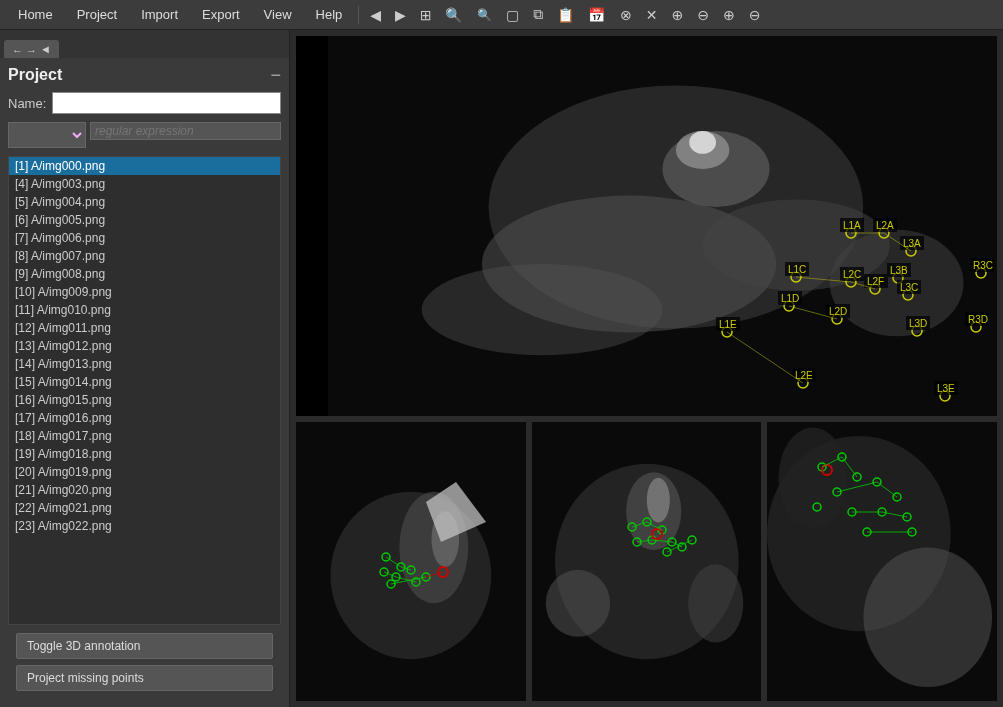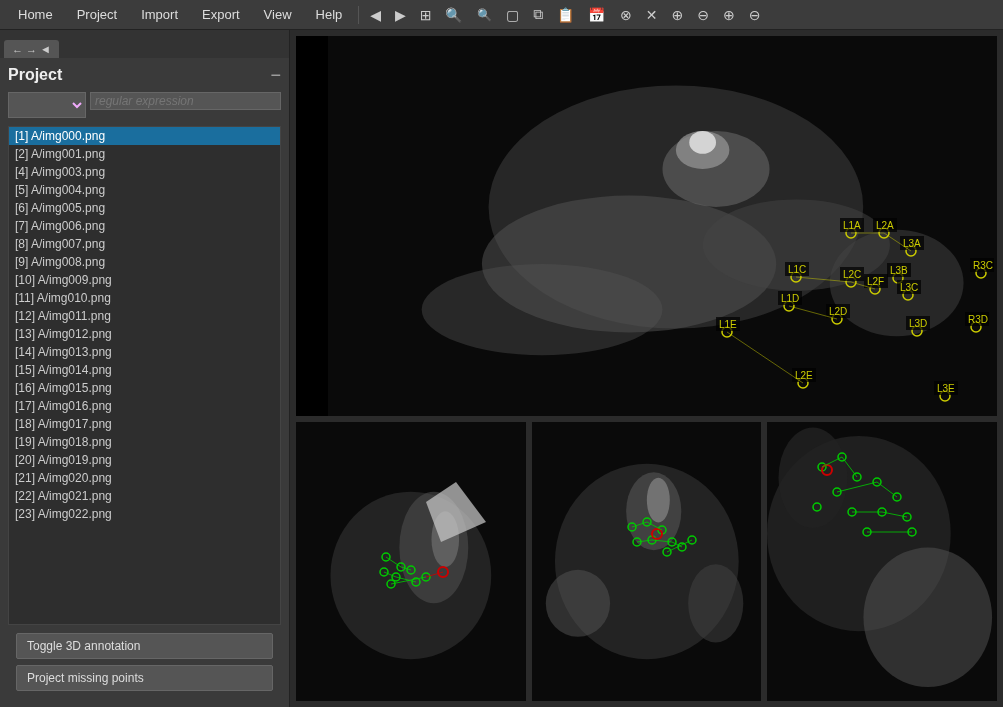--- a/index.html
+++ b/index.html
@@ -86,29 +86,32 @@
         <span>◄</span>
       </div>
     </div>
 
     <div id="project-panel">
       <div id="project-header">
         <span id="project-title">Project</span>
         <span id="project-close">−</span>
       </div>
 
+      <div id="name-row">
+        <label id="name-label">Name:</label>
+        <input id="name-input" type="text" style="flex: 1 1 0%; background: rgb(255, 255, 255); border: 1px solid rgb(136, 136, 136); height: 22px; padding: 2px 4px; font-size: 12px;">
+      </div>
 
       <div id="filter-row">
         <select id="file-filter"><option>All files</option></select>
         <input id="regex-input" type="text" style="flex: 1 1 0%; background: rgb(85, 85, 85); color: rgb(170, 170, 170); border: 1px solid rgb(102, 102, 102); padding: 2px 4px; font-size: 12px; height: 18px; font-style: italic;" placeholder="regular expression">
       </div>
 
       <div id="file-list">
       <div class="file-item selected">[1] A/img000.png</div>
-          <div class="file-item">[2] A/img001.png</div>
           <div class="file-item">[4] A/img003.png</div>
           <div class="file-item">[5] A/img004.png</div>
           <div class="file-item">[6] A/img005.png</div>
           <div class="file-item">[7] A/img006.png</div>
           <div class="file-item">[8] A/img007.png</div>
           <div class="file-item">[9] A/img008.png</div>
           <div class="file-item">[10] A/img009.png</div>
           <div class="file-item">[11] A/img010.png</div>
           <div class="file-item">[12] A/img011.png</div>
           <div class="file-item">[13] A/img012.png</div>

